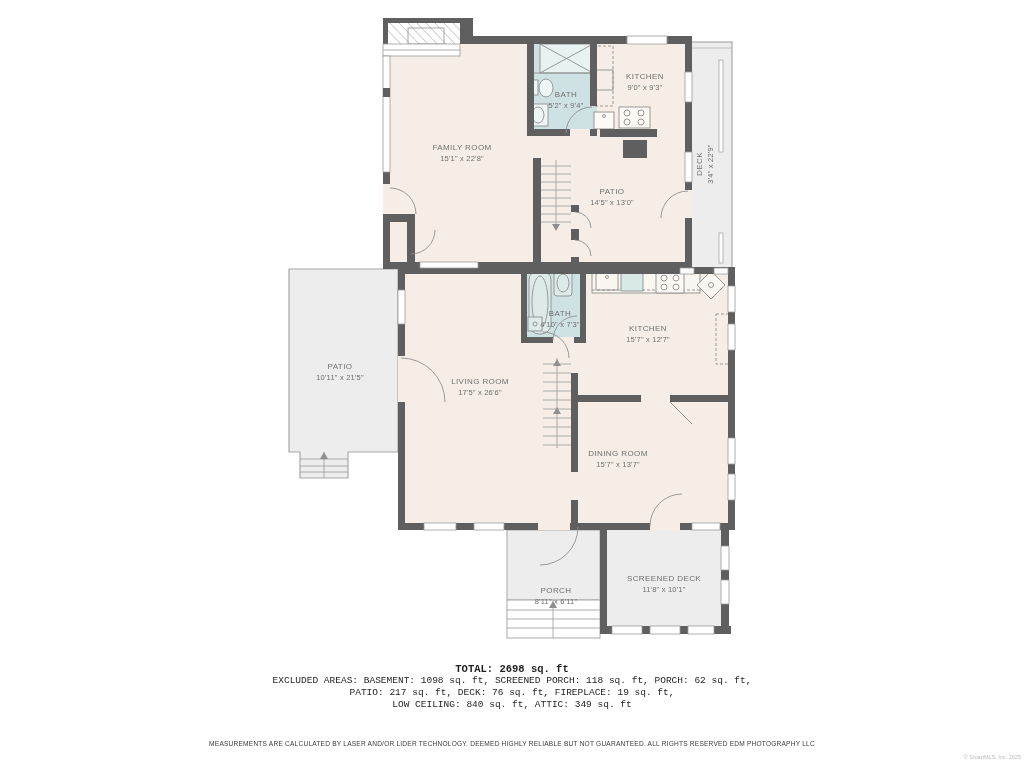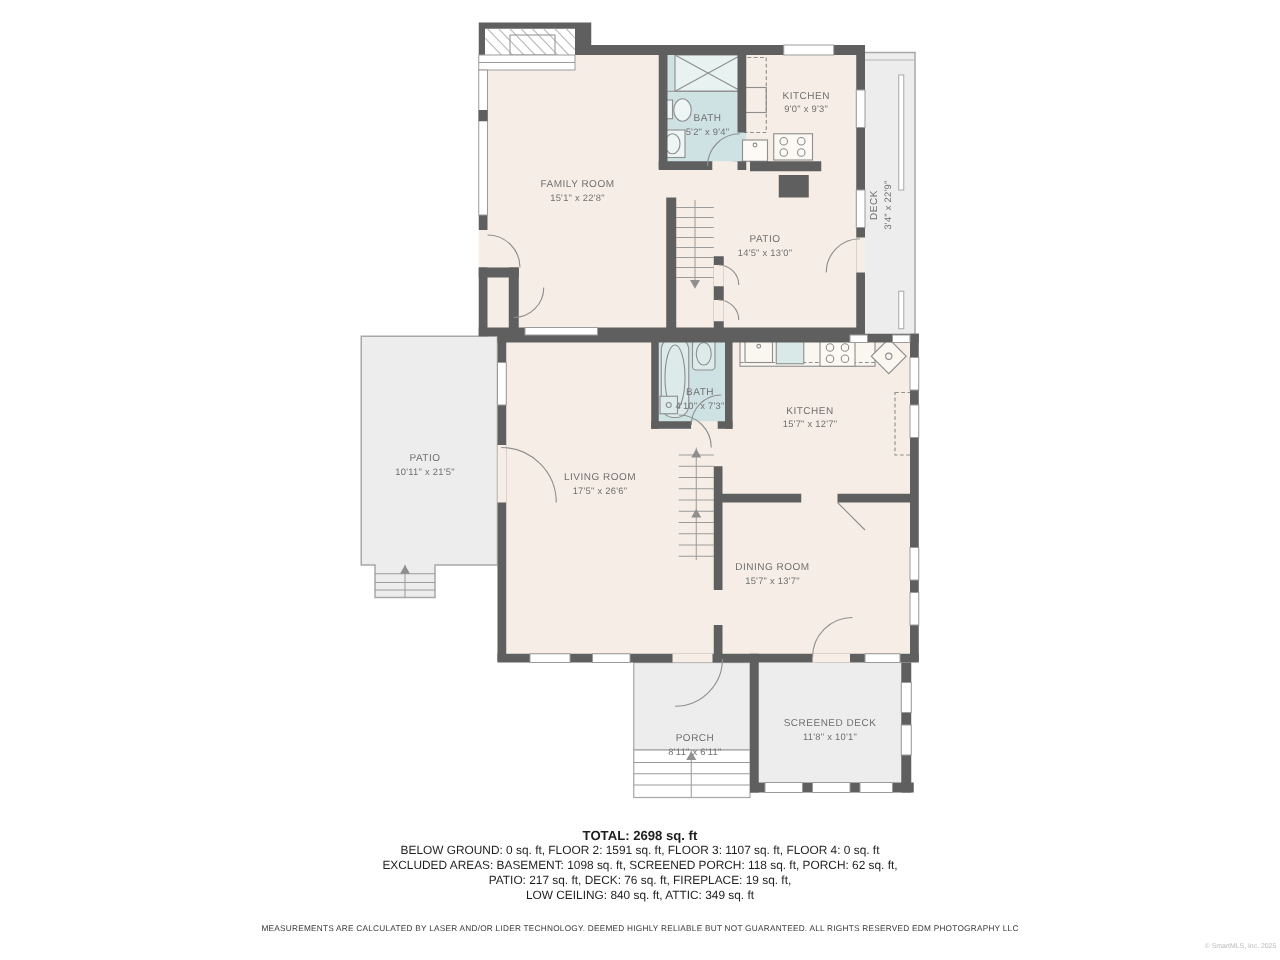--- a/index.html
+++ b/index.html
@@ -5,21 +5,21 @@
   html,body{margin:0;padding:0;background:#fff;}
   .page{position:relative;width:1024px;height:768px;background:#fff;overflow:hidden;
         font-family:"Liberation Sans",sans-serif;}
   svg{position:absolute;left:0;top:0;}
   .rlabel{position:absolute;transform:translate(-50%,-50%);text-align:center;
           color:#6f6f6f;white-space:nowrap;line-height:1.25;}
   .rlabel.vert{transform:translate(-50%,-50%) rotate(-90deg);}
   .rname{font-size:8px;letter-spacing:.4px;}
   .rdims{font-size:7.5px;letter-spacing:.2px;margin-top:1px;}
   .summary{position:absolute;left:0;top:663px;width:1024px;text-align:center;color:#1f1f1f;
-           font-family:Liberation Sans, sans-serif;}
+           font-family:Liberation Mono, monospace;}
   .total{font-size:10.5px;font-weight:bold;line-height:12px;}
   .sline{font-size:9.5px;line-height:12px;}
   .disclaimer{position:absolute;left:0;top:740px;width:1024px;text-align:center;
               font-size:6.6px;letter-spacing:.2px;color:#3a3a3a;}
   .watermark{position:absolute;right:3px;top:754px;font-size:5.5px;color:#b9b9b9;}
 </style>
 </head>
 <body>
 
 <div class="page">
@@ -281,21 +281,20 @@
   <div class="rname">PORCH</div>
   <div class="rdims">8'11" x 6'11"</div>
 </div>
 <div class="rlabel" style="left:664px;top:584px">
   <div class="rname">SCREENED DECK</div>
   <div class="rdims">11'8" x 10'1"</div>
 </div>
 
 <div class="summary">
   <div class="total">TOTAL: 2698 sq. ft</div>
-  <div class="sline">BELOW GROUND: 0 sq. ft, FLOOR 2: 1591 sq. ft, FLOOR 3: 1107 sq. ft, FLOOR 4: 0 sq. ft</div>
   <div class="sline">EXCLUDED AREAS: BASEMENT: 1098 sq. ft, SCREENED PORCH: 118 sq. ft, PORCH: 62 sq. ft,</div>
   <div class="sline">PATIO: 217 sq. ft, DECK: 76 sq. ft, FIREPLACE: 19 sq. ft,</div>
   <div class="sline">LOW CEILING: 840 sq. ft, ATTIC: 349 sq. ft</div>
 </div>
 
 <div class="disclaimer">MEASUREMENTS ARE CALCULATED BY LASER AND/OR LIDER TECHNOLOGY. DEEMED HIGHLY RELIABLE BUT NOT GUARANTEED. ALL RIGHTS RESERVED EDM PHOTOGRAPHY LLC</div>
 <div class="watermark">© SmartMLS, Inc. 2025</div>
 
 </div>
 

